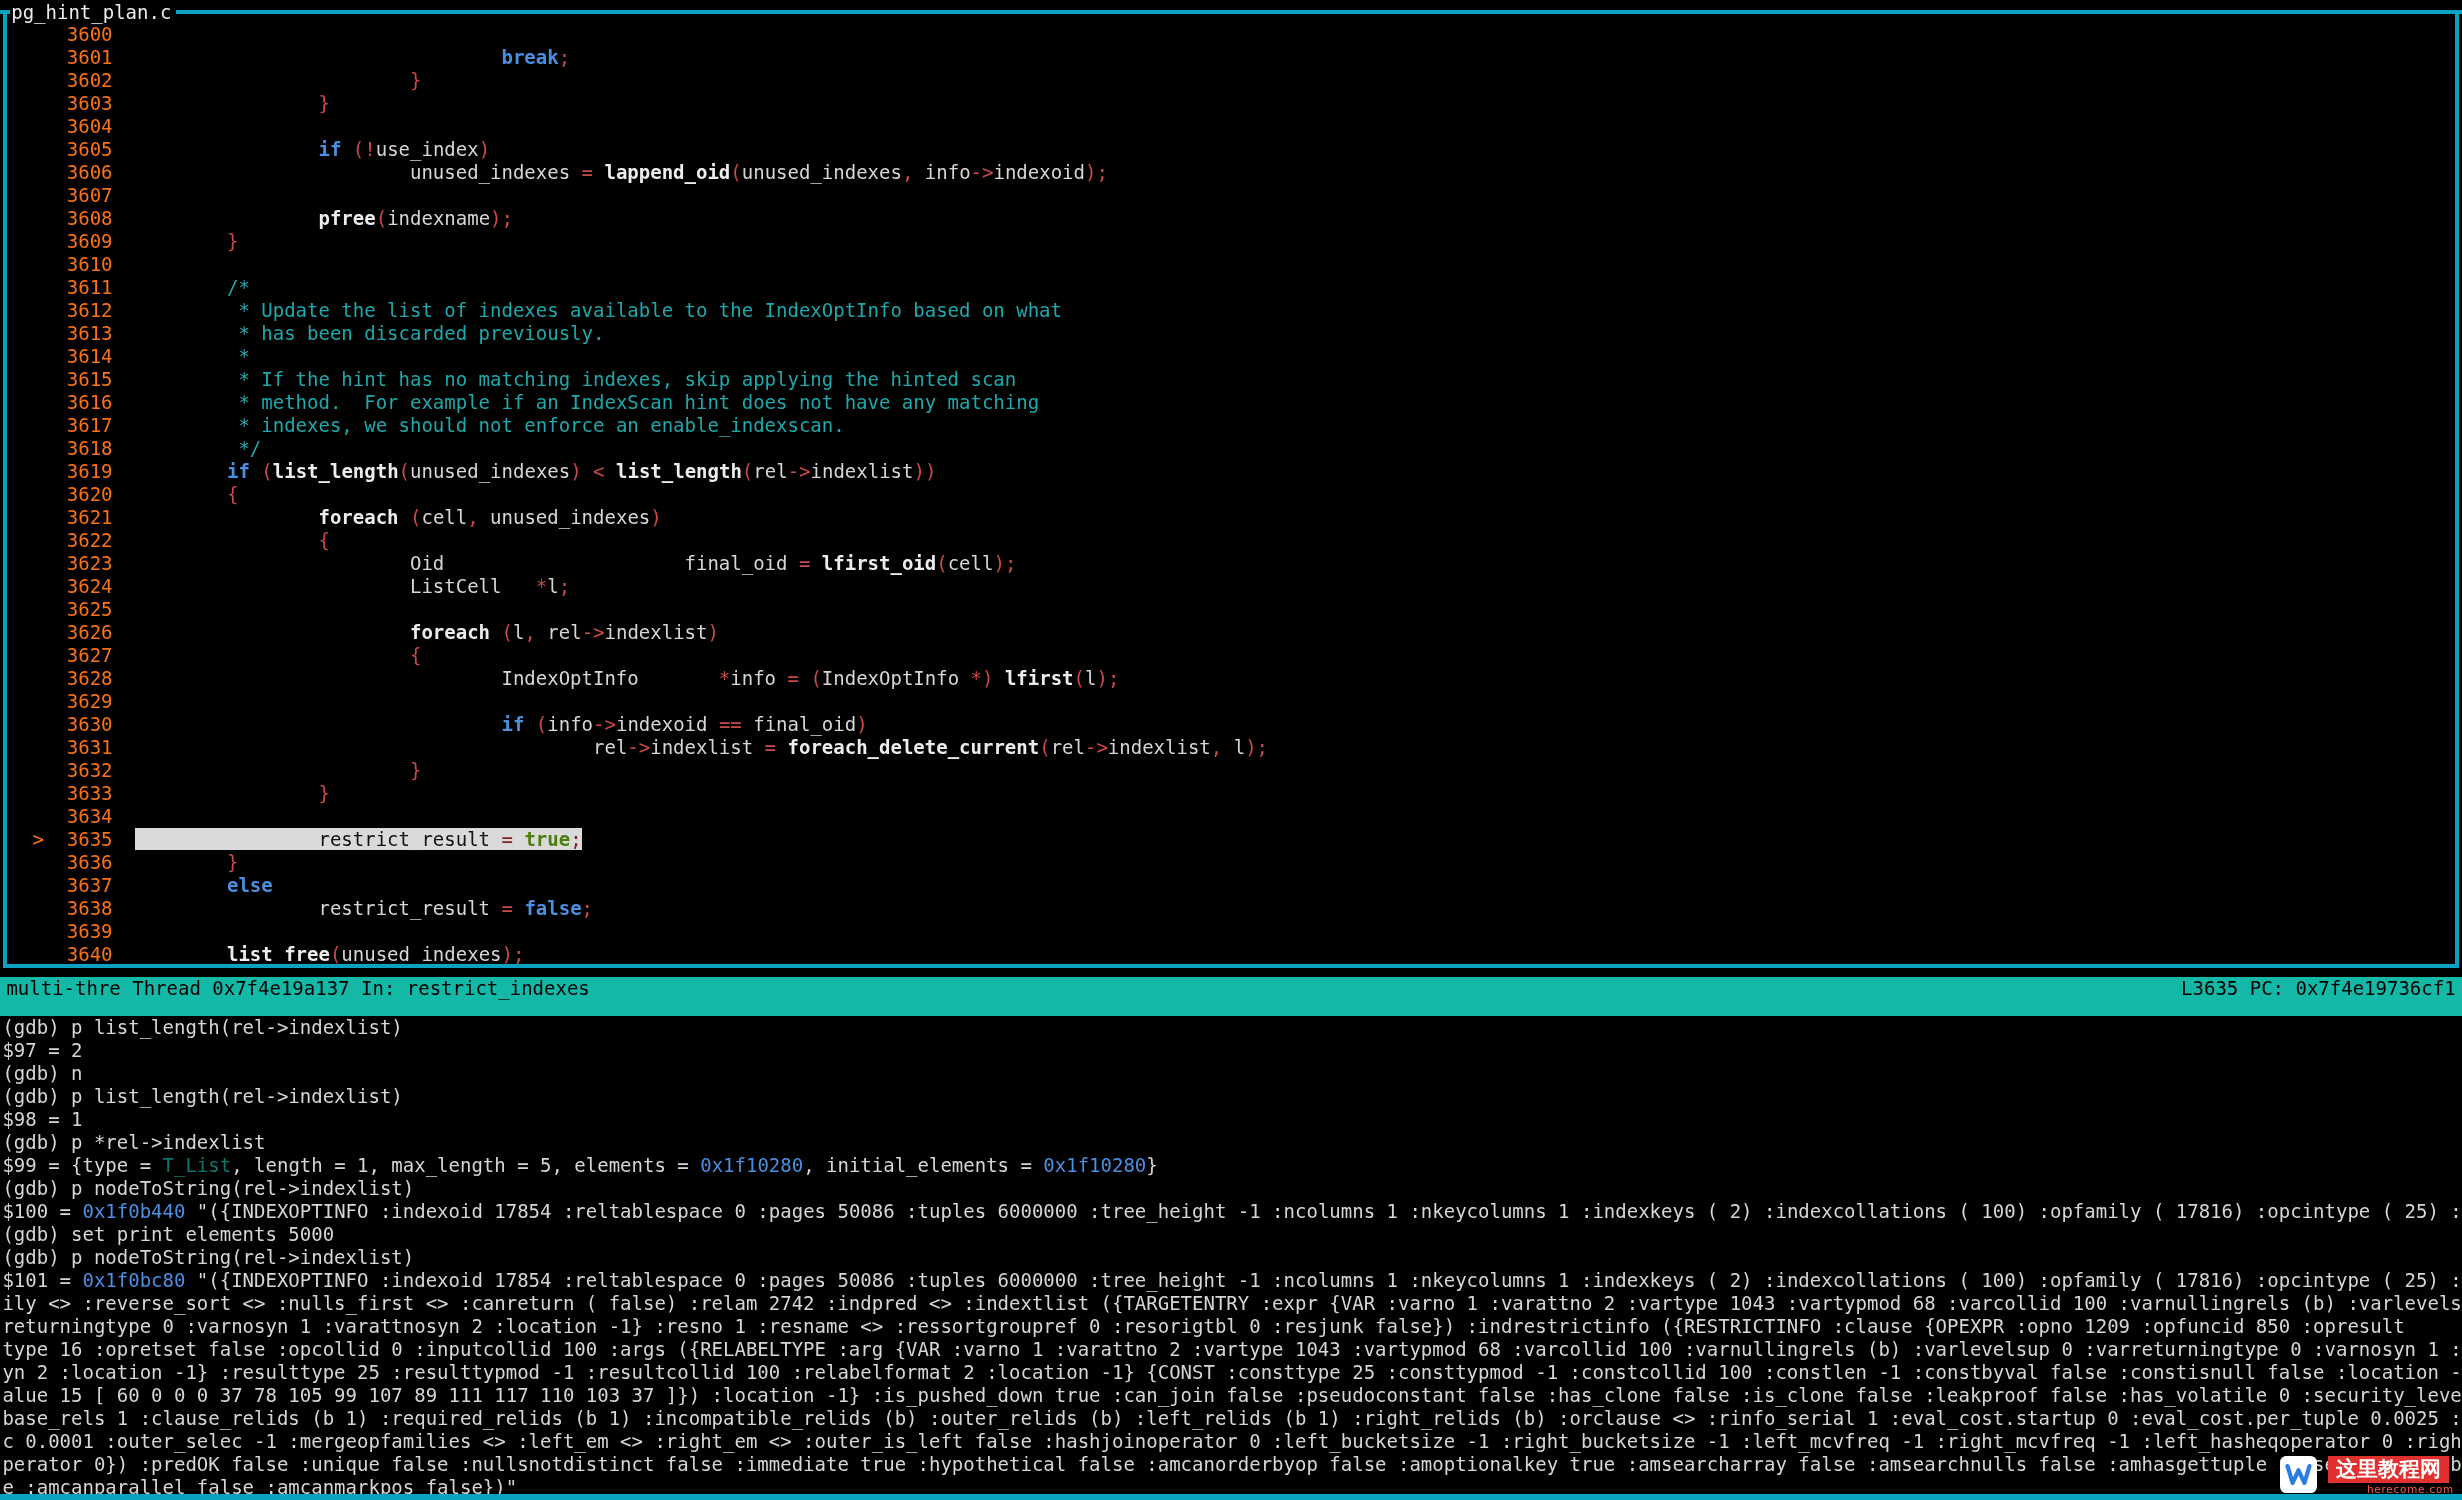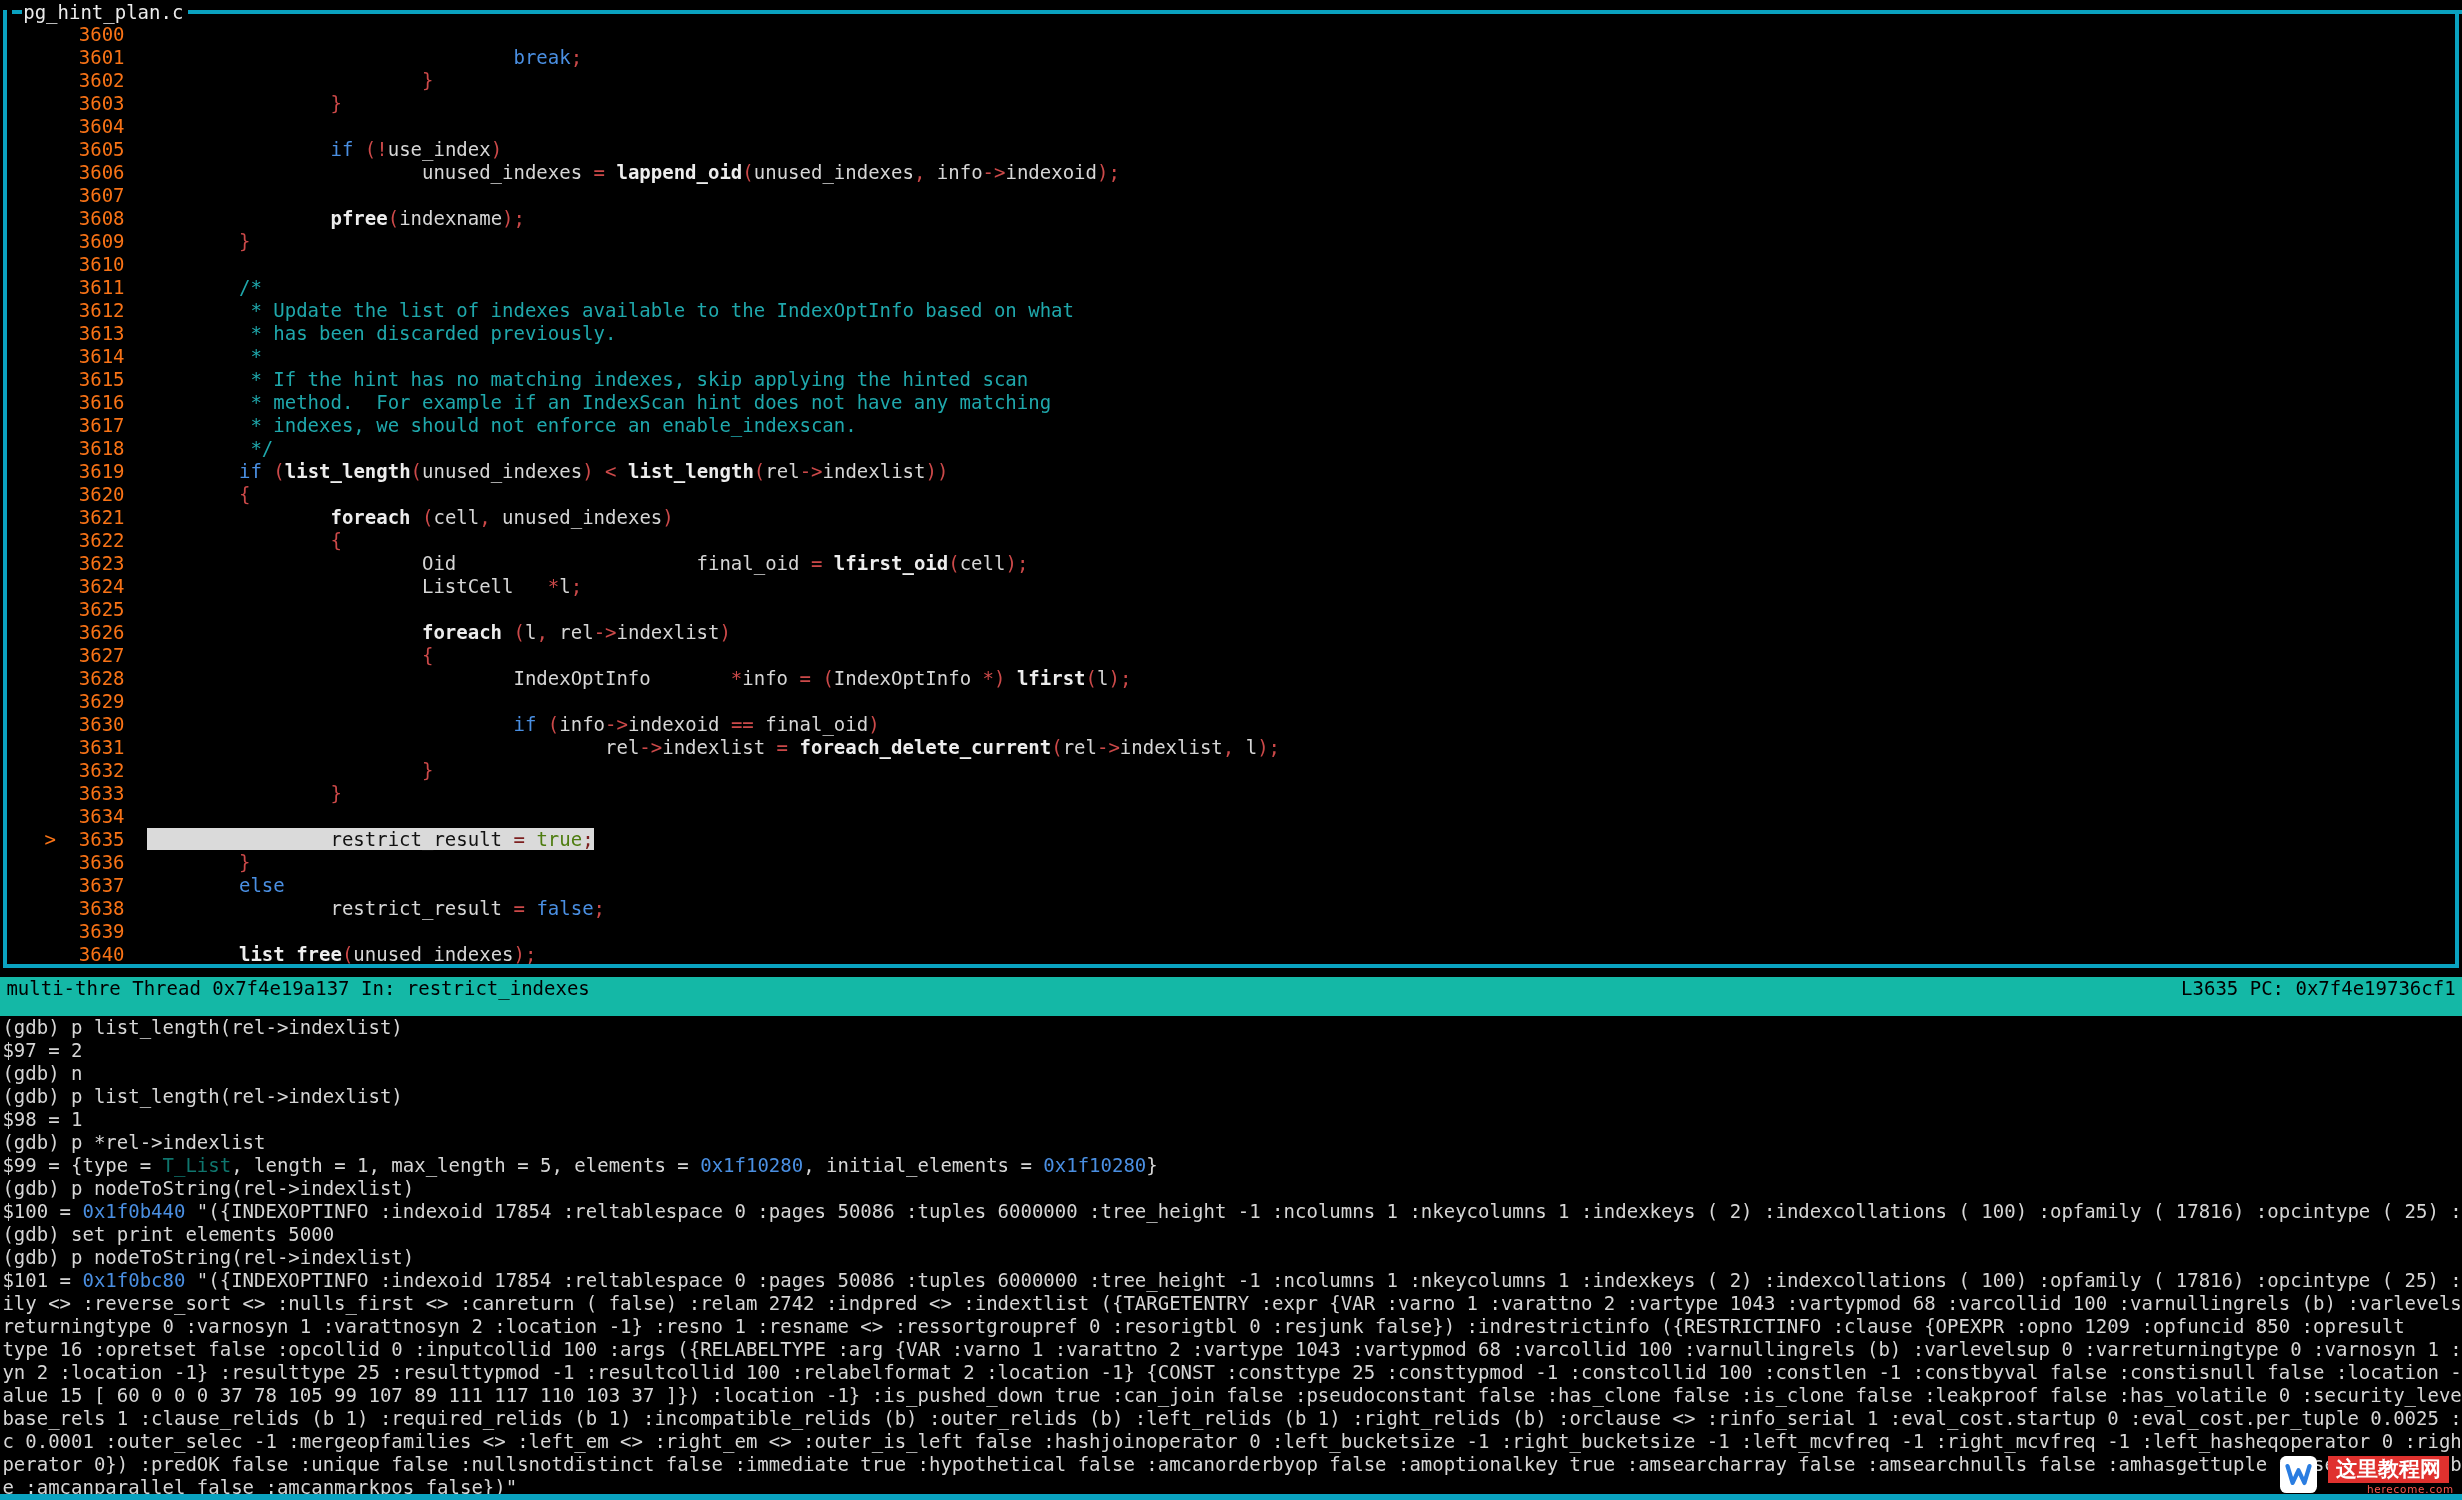--- a/index.html
+++ b/index.html
@@ -4,34 +4,34 @@
 <style>
   * { margin:0; padding:0; box-sizing:border-box; }
   html,body { background:#000; }
   .screen {
     position:relative; width:2462px; height:1500px; background:#000; overflow:hidden;
     font-family:"DejaVu Sans Mono", monospace; font-size:19px; color:#d6d6d6;
   }
   .trow { white-space:pre; height:23px; line-height:23px; }
 
   
-  .src-window { position:relative; height:977px;padding-left:12px; }
+  .src-window { position:relative; height:977px; }
   .src-titlebar { display:flex; align-items:center; height:23px; }
   .bline { height:4px; background:#0aa2c0; }
   .bline.short { width:9.6px; }
   .bline.grow { flex:1; margin-left:3.2px; }
   .src-title { color:#ececec; padding:0 1.6px; }
   .src-border-left  { position:absolute; left:3.2px;  top:9.6px; bottom:8.8px; width:4px; background:#0aa2c0; }
   .src-border-right { position:absolute; right:3.2px; top:9.6px; bottom:8.8px; width:4px; background:#0aa2c0; }
   .src-bottomrow { position:absolute; left:3.2px; right:3.2px; bottom:0; height:23px; display:flex; align-items:center; }
   .src-bottomrow .bline { width:100%; }
   .src-rows { padding-left:9.6px; }
   .gutter { color:#f97316; }
   .tok.pl { color:#d6d6d6; }
-  .tok.kw { color:#4a8fe2; font-weight:normal; }
+  .tok.kw { color:#4a8fe2; font-weight:bold; }
   .tok.fn { color:#ededed; font-weight:bold; }
   .tok.pu { color:#cc4949; }
   .tok.cm { color:#1fa8ac; }
   .cur-hl { background:#dadada; }
   .cur-hl .tok.pl { color:#121212; }
   .cur-hl .tok.kw { color:#4d7c0f; }
   .cur-hl .tok.pu { color:#7c1f1f; }
 
   
   .statusbar {

